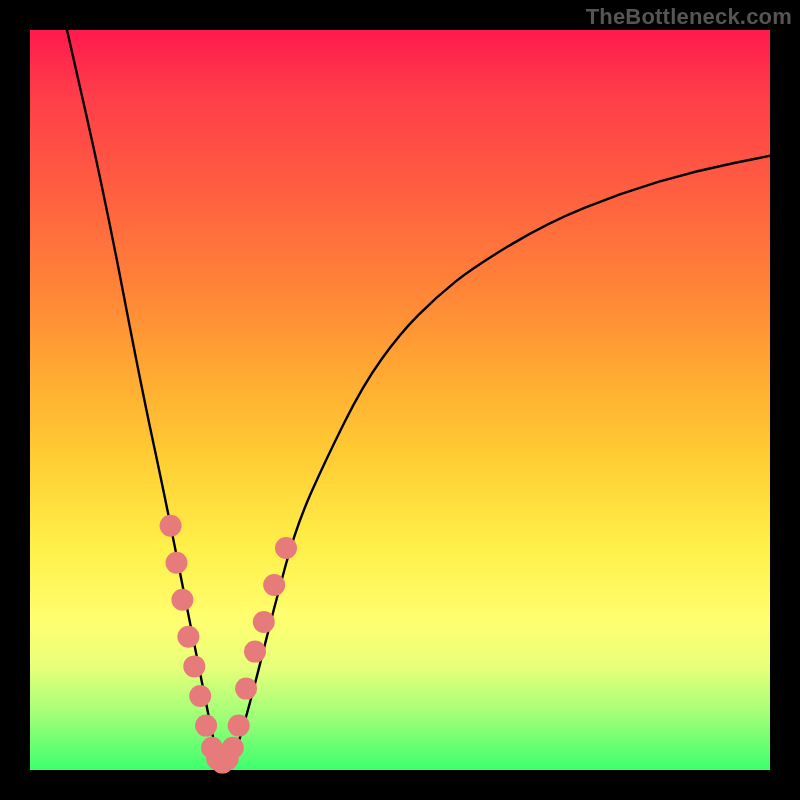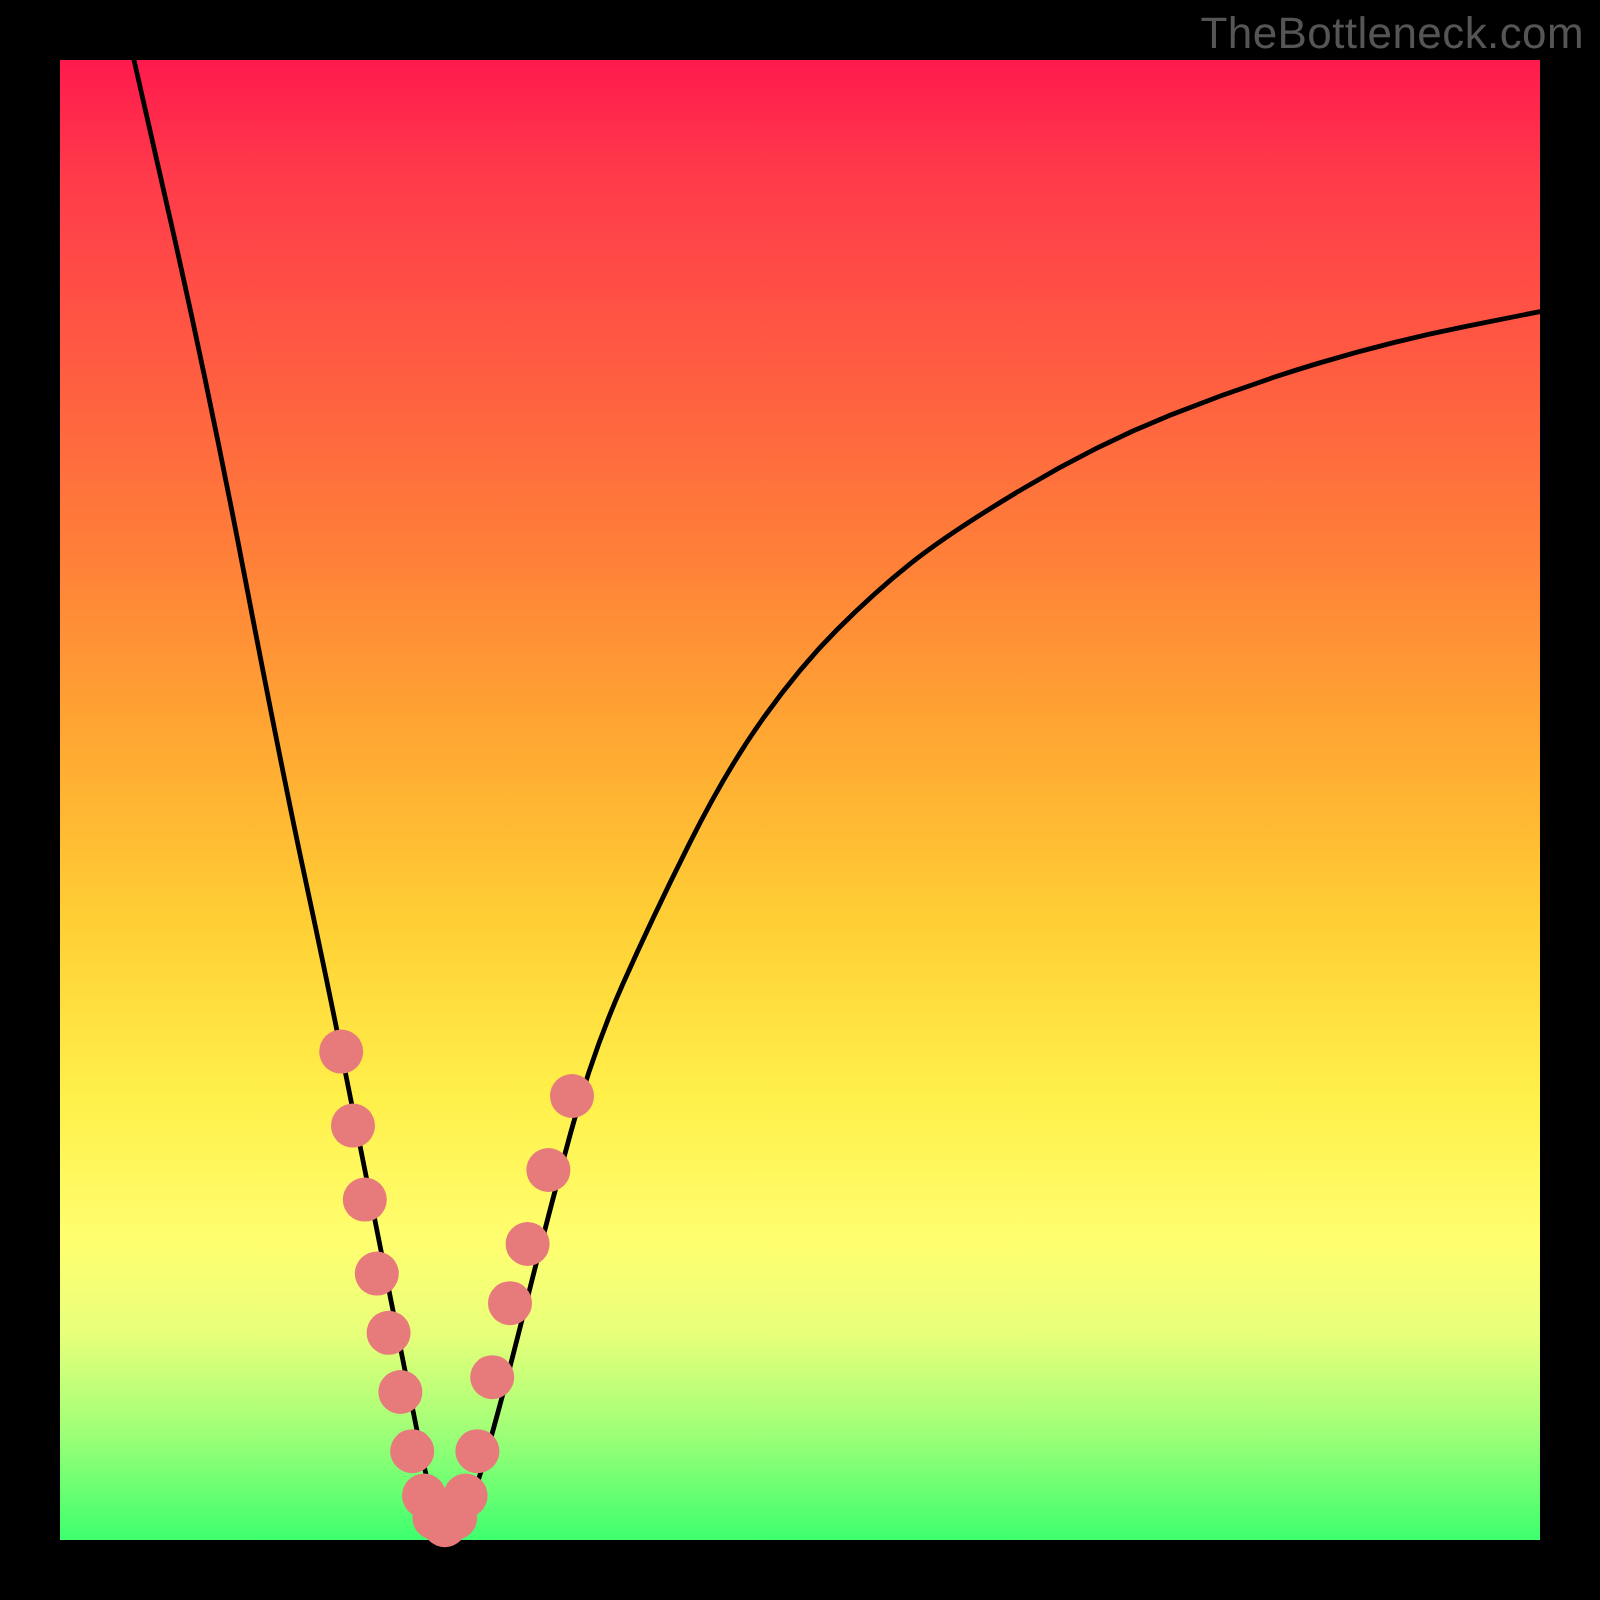--- a/index.html
+++ b/index.html
@@ -36,21 +36,21 @@
       #e8ff7a 86%,
       #a8ff78 92%,
       #3dff6e 100%);
   }
   .watermark {
     position: absolute;
     top: 4px;
     right: 8px;
     color: #555;
     font-size: 22px;
-    font-weight: 400;
+    font-weight: 700;
     letter-spacing: 0.2px;
     user-select: none;
   }
   svg.curve {
     position: absolute;
     left: 0;
     top: 0;
     width: 740px;
     height: 740px;
     overflow: visible;

